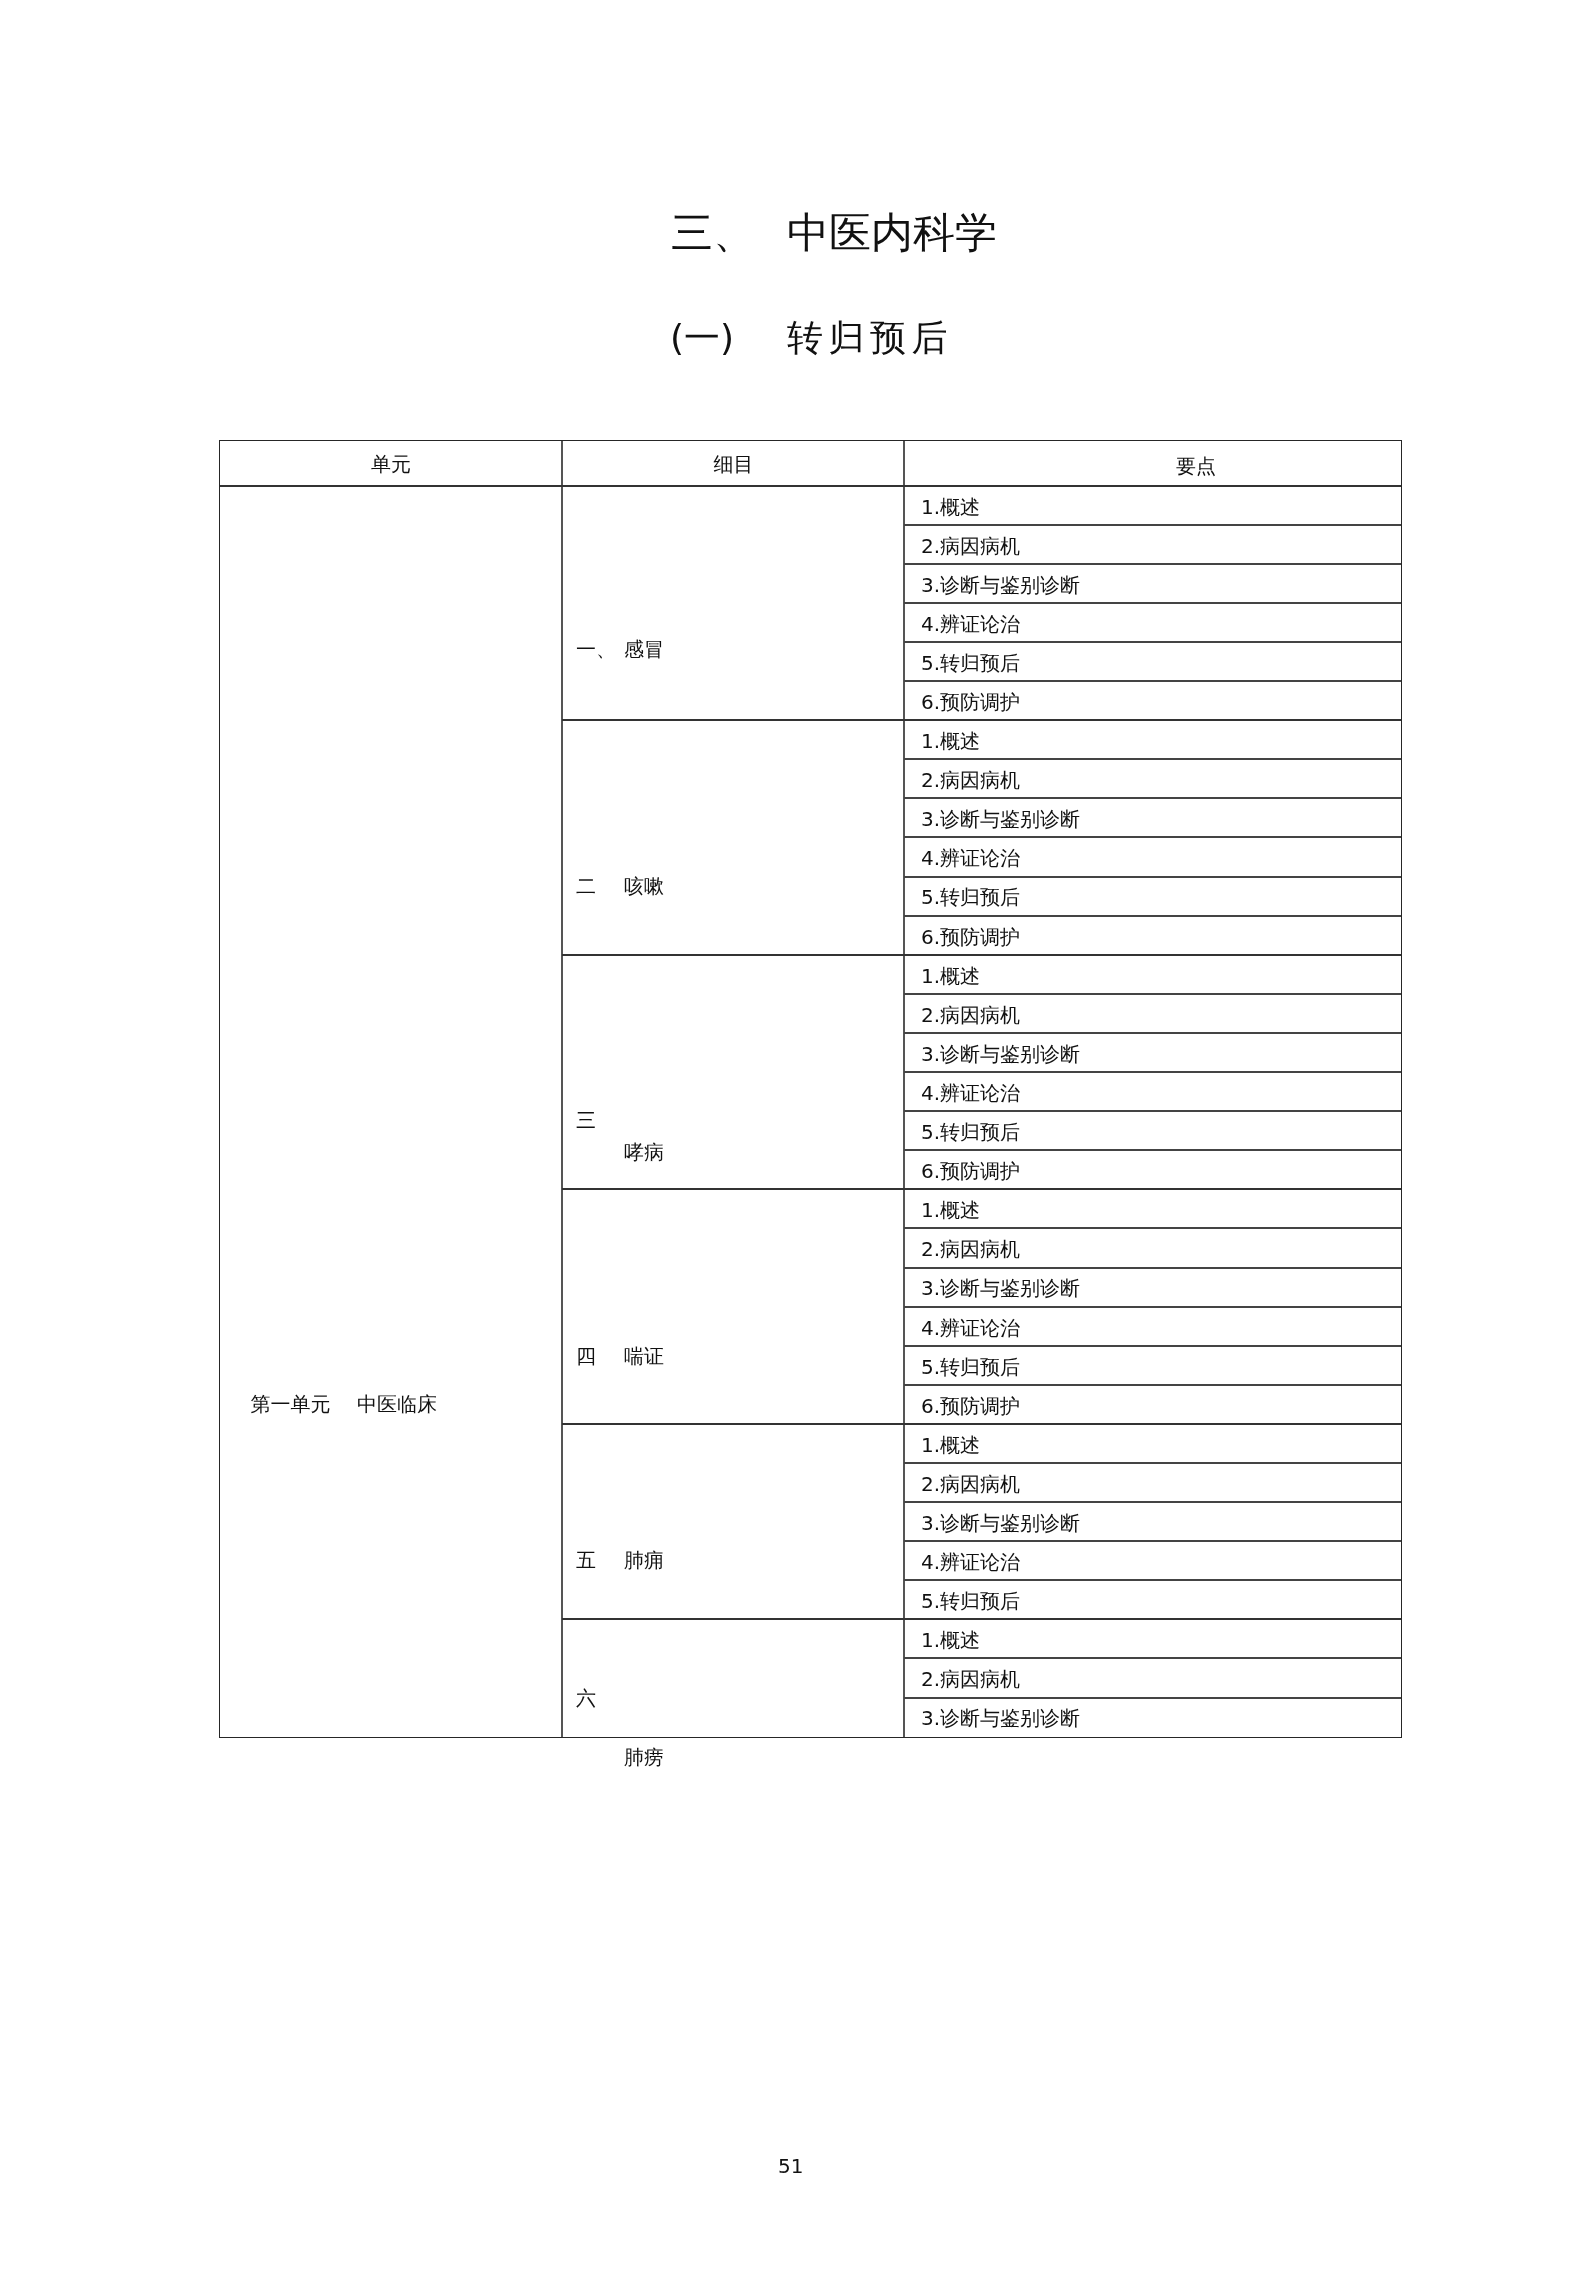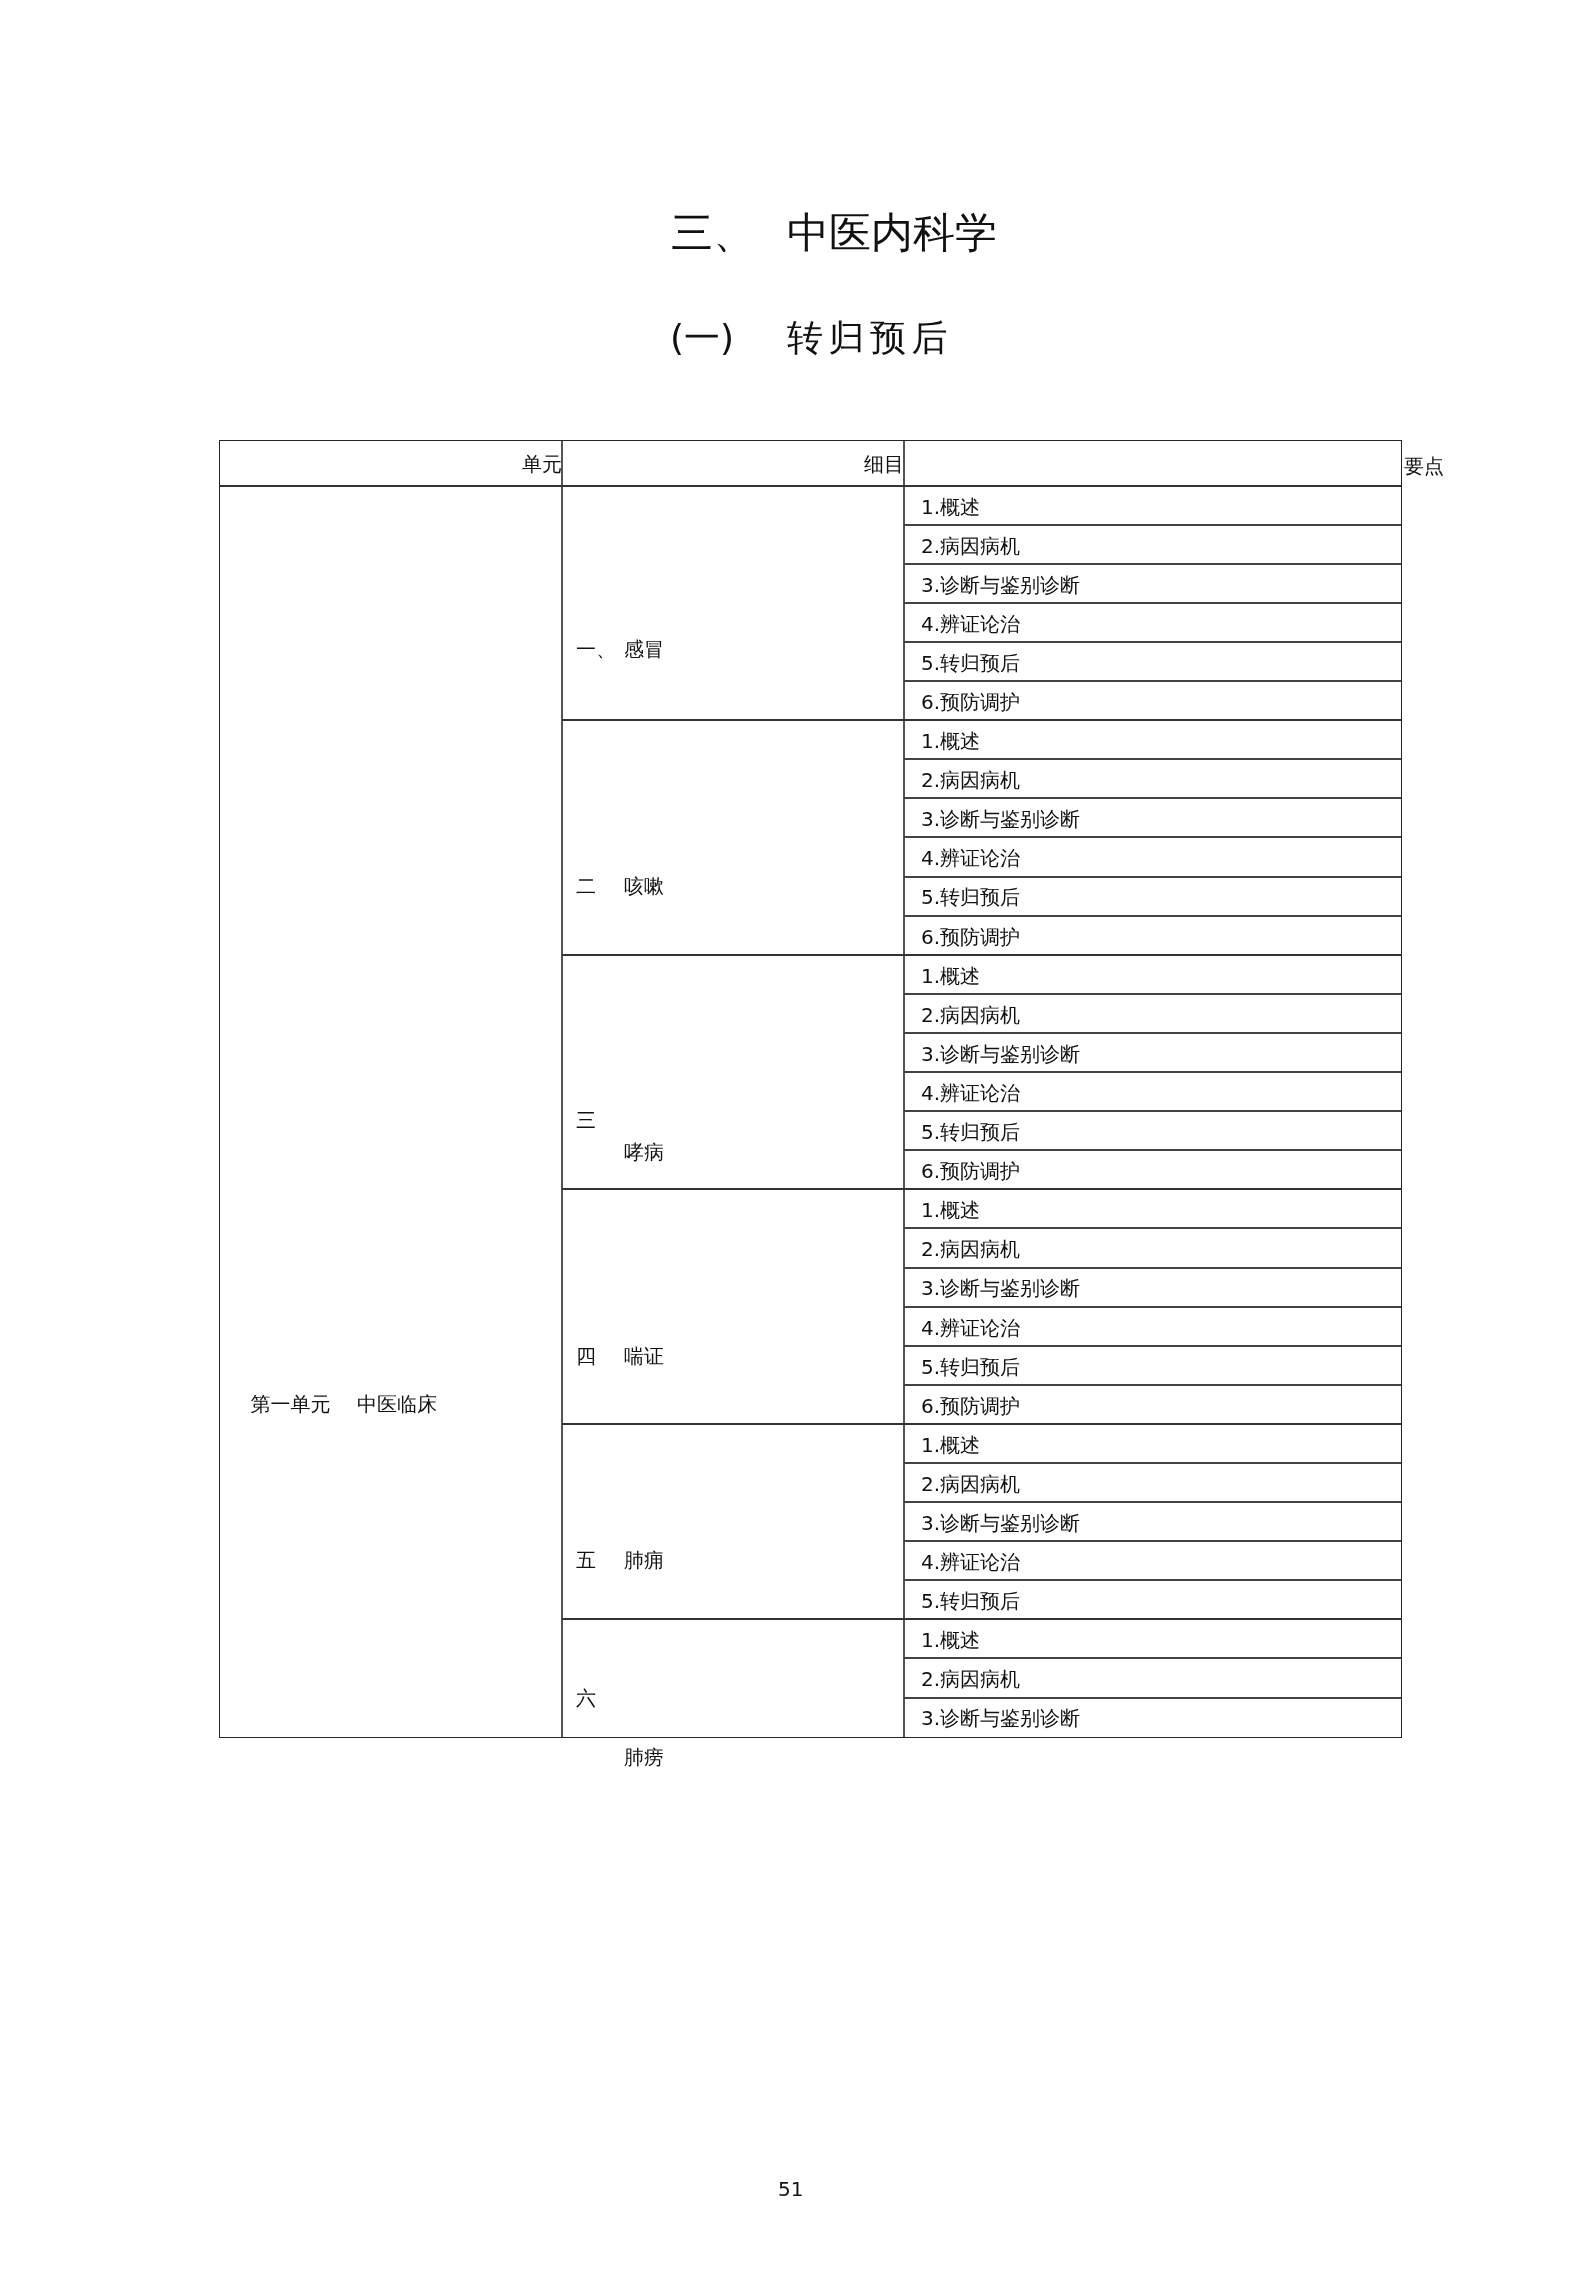--- a/index.html
+++ b/index.html
@@ -6,25 +6,25 @@
   body { width: 1590px; height: 2291px; position: relative; overflow: hidden;
          font-family: "DejaVu Sans", "Liberation Sans", sans-serif; color: #111; }
   .abs { position: absolute; white-space: nowrap; }
   .h1 { font-size: 42px; line-height: 51px; }
   .h2 { font-size: 36px; line-height: 45px; letter-spacing: 5.5px; }
   .tbl { position: absolute; left: 219px; top: 440px; width: 1183px; height: 1298px;
          border: 1.8px solid #262626; box-sizing: border-box; }
   .vline { position: absolute; top: 0; bottom: 0; width: 1.8px; background: #555; }
   .hline { position: absolute; height: 1.8px; background: #444; }
   .cell-text { position: absolute; font-size: 20px; line-height: 23.6px; white-space: nowrap; color: #111; }
-  .hdr { top: 11.8px; text-align: right; }
+  .hdr { top: 11.8px; text-align: center; }
   .pt { left: 701px; }
   .item-num { left: 356px; }
   .item-name { left: 404px; }
-  .page-num { font-size: 20px; line-height: 23.6px; margin-top: 23px; }
+  .page-num { font-size: 20px; line-height: 23.6px; }
 </style>
 </head>
 <body>
 
 <div class="abs h1" style="left:671px; top:207px;">三、</div>
 <div class="abs h1" style="left:787px; top:207px;">中医内科学</div>
 
 <div class="abs h2" style="left:670px; top:315px; letter-spacing:0;">(一)</div>
 <div class="abs h2" style="left:787px; top:315px;">转归预后</div>
 

